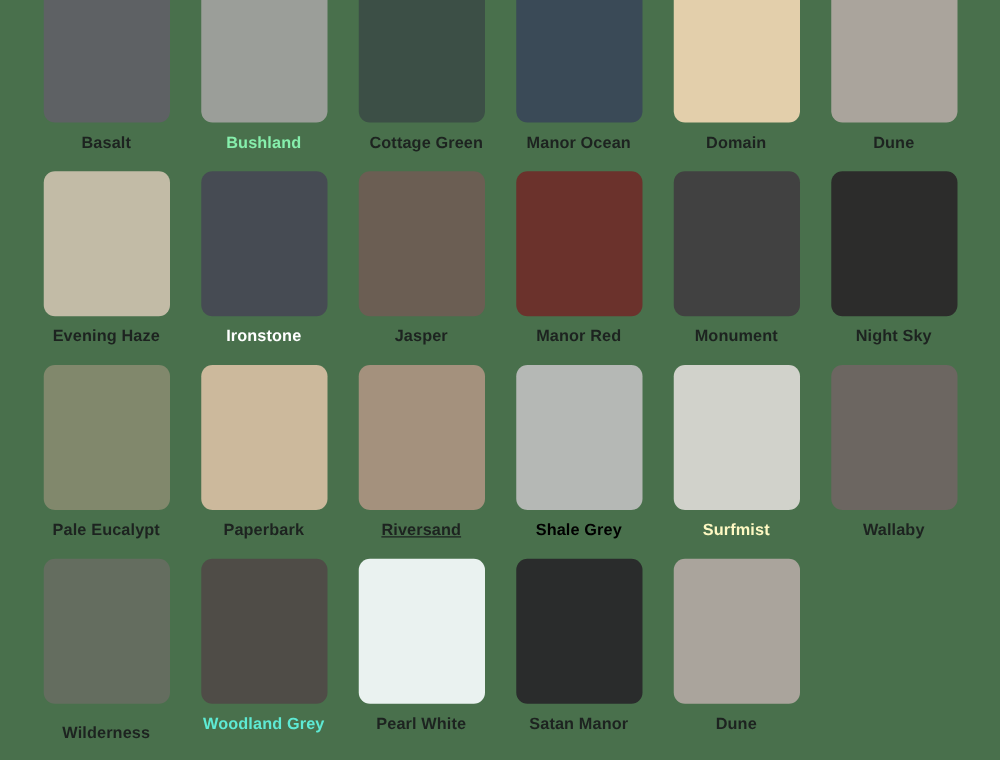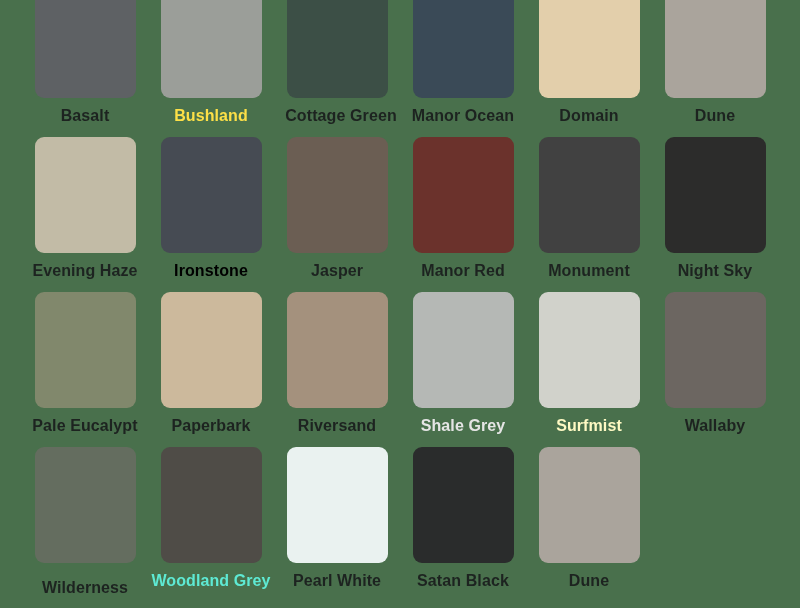--- a/index.html
+++ b/index.html
@@ -39,41 +39,41 @@
     justify-content: flex-start;
   }
   .swatch-chip {
     width: 101px;
     height: 116px;
     border-radius: 9px;
     box-sizing: border-box;
   }
   .swatch-label {
     margin-top: 9px;
-    font-size: 16px;
+    font-size: 13px;
     font-weight: 700;
     letter-spacing: 0.1px;
     color: #1d2320;
     text-align: left;
     line-height: 1.1;
     white-space: nowrap;
   }
 </style>
 </head>
 <body style="background: rgb(73, 112, 76);">
 
 <div id="palette-board" style="background: rgb(73, 112, 76);">
   <div id="swatch-grid">
       <div class="swatch-cell">
         <div class="swatch-chip" style="background: rgb(94, 97, 100);"></div>
         <div class="swatch-label" style="color: rgb(29, 35, 32);">Basalt</div>
       </div>
       <div class="swatch-cell">
         <div class="swatch-chip" style="background: rgb(155, 158, 153);"></div>
-        <div class="swatch-label" style="color: #fde047;">Bushland</div>
+        <div class="swatch-label" style="color: #86efac;">Bushland</div>
       </div>
       <div class="swatch-cell">
         <div class="swatch-chip" style="background: rgb(60, 79, 70);"></div>
         <div class="swatch-label" style="color: rgb(29, 35, 32); margin-left: 8px;">Cottage Green</div>
       </div>
       <div class="swatch-cell">
         <div class="swatch-chip" style="background: rgb(58, 74, 87);"></div>
         <div class="swatch-label" style="color: rgb(29, 35, 32);">Manor Ocean</div>
       </div>
       <div class="swatch-cell">
@@ -83,21 +83,21 @@
       <div class="swatch-cell">
         <div class="swatch-chip" style="background: rgb(170, 164, 156);"></div>
         <div class="swatch-label" style="color: rgb(29, 35, 32);">Dune</div>
       </div>
       <div class="swatch-cell">
         <div class="swatch-chip" style="background: rgb(194, 187, 166);"></div>
         <div class="swatch-label" style="color: rgb(29, 35, 32);">Evening Haze</div>
       </div>
       <div class="swatch-cell">
         <div class="swatch-chip" style="background: rgb(70, 75, 83);"></div>
-        <div class="swatch-label" style="color: #000000;">Ironstone</div>
+        <div class="swatch-label" style="color: #ffffff;">Ironstone</div>
       </div>
       <div class="swatch-cell">
         <div class="swatch-chip" style="background: rgb(107, 94, 83);"></div>
         <div class="swatch-label" style="color: rgb(29, 35, 32);">Jasper</div>
       </div>
       <div class="swatch-cell">
         <div class="swatch-chip" style="background: rgb(107, 50, 44);"></div>
         <div class="swatch-label" style="color: rgb(29, 35, 32);">Manor Red</div>
       </div>
       <div class="swatch-cell">
@@ -111,25 +111,25 @@
       <div class="swatch-cell">
         <div class="swatch-chip" style="background: rgb(129, 136, 108);"></div>
         <div class="swatch-label" style="color: rgb(29, 35, 32);">Pale Eucalypt</div>
       </div>
       <div class="swatch-cell">
         <div class="swatch-chip" style="background: rgb(204, 185, 156);"></div>
         <div class="swatch-label" style="color: rgb(29, 35, 32);">Paperbark</div>
       </div>
       <div class="swatch-cell">
         <div class="swatch-chip" style="background: rgb(164, 145, 125);"></div>
-        <div class="swatch-label" style="color: rgb(29, 35, 32);">Riversand</div>
+        <div class="swatch-label" style="color: rgb(29, 35, 32); text-decoration: underline;">Riversand</div>
       </div>
       <div class="swatch-cell">
         <div class="swatch-chip" style="background: rgb(181, 184, 181);"></div>
-        <div class="swatch-label" style="color: #e5e5e5;">Shale Grey</div>
+        <div class="swatch-label" style="color: #000000;">Shale Grey</div>
       </div>
       <div class="swatch-cell">
         <div class="swatch-chip" style="background: rgb(209, 210, 203);"></div>
         <div class="swatch-label" style="color: #fef9c3;">Surfmist</div>
       </div>
       <div class="swatch-cell">
         <div class="swatch-chip" style="background: rgb(108, 102, 97);"></div>
         <div class="swatch-label" style="color: rgb(29, 35, 32);">Wallaby</div>
       </div>
       <div class="swatch-cell">
@@ -139,20 +139,20 @@
       <div class="swatch-cell">
         <div class="swatch-chip" style="background: rgb(79, 76, 71);"></div>
         <div class="swatch-label" style="color: #5eead4;">Woodland Grey</div>
       </div>
       <div class="swatch-cell">
         <div class="swatch-chip" style="background: rgb(234, 242, 240);"></div>
         <div class="swatch-label" style="color: rgb(29, 35, 32);">Pearl White</div>
       </div>
       <div class="swatch-cell">
         <div class="swatch-chip" style="background: rgb(42, 44, 44);"></div>
-        <div class="swatch-label" style="color: rgb(29, 35, 32);">Satan Black</div>
+        <div class="swatch-label" style="color: rgb(29, 35, 32);">Satan Manor</div>
       </div>
       <div class="swatch-cell">
         <div class="swatch-chip" style="background: rgb(170, 164, 156);"></div>
         <div class="swatch-label" style="color: rgb(29, 35, 32);">Dune</div>
       </div>
     </div>
 </div>
 
 </body></html>

